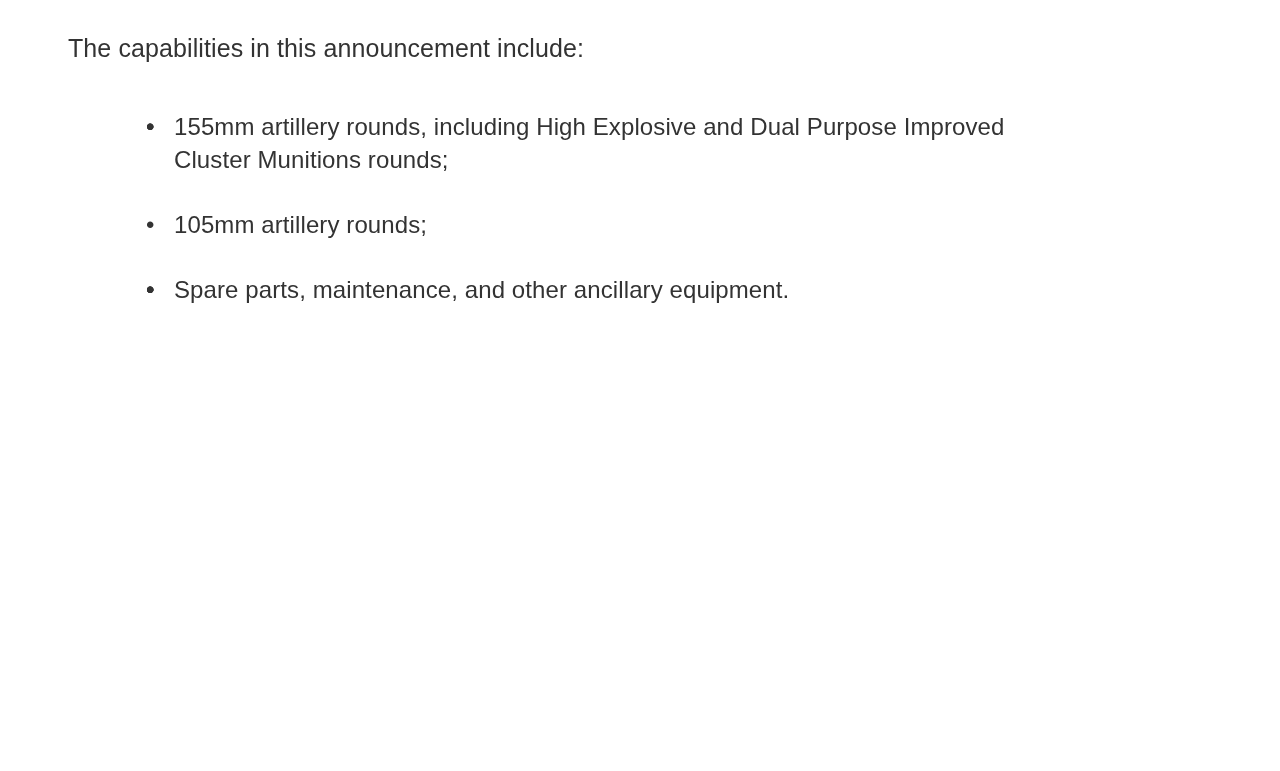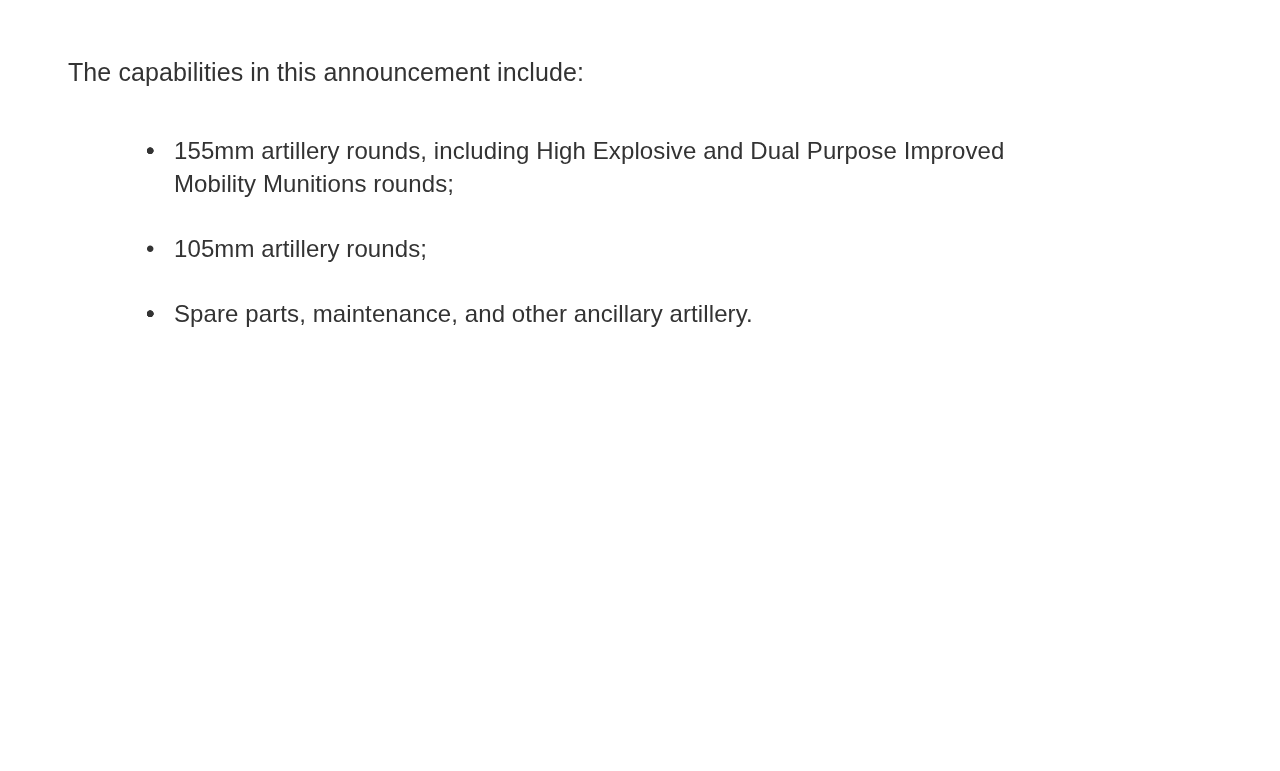--- a/index.html
+++ b/index.html
@@ -13,21 +13,21 @@
     font-family: "Liberation Sans", sans-serif;
     color: #333333;
     overflow: hidden;
   }
   .page {
     position: relative;
     width: 1099px;
     height: 771px;
     background: #ffffff;
     box-sizing: border-box;
-    padding: 56px 60px 0 68px;
+    padding: 32px 60px 0 68px;
   }
   .intro {
     font-size: 25px;
     line-height: 1.35;
     color: #333333;
     margin: 0 0 44px 0;
     letter-spacing: 0.1px;
   }
   ul.capability-list {
     list-style: none;
@@ -65,34 +65,34 @@
 
   <ul class="capability-list">
     <li>
       <span class="bullet">•</span>
     </li>
     <li>
       <span class="bullet">•</span>
     </li>
     <li>
       <span class="bullet">•</span>
-      <span>155mm artillery rounds, including High Explosive and Dual Purpose Improved Mobility Munitions rounds;</span>
+      <span>155mm artillery rounds, including High Explosive and Dual Purpose Improved Cluster Munitions rounds;</span>
     </li>
     <li>
       <span class="bullet">•</span>
       <span>105mm artillery rounds;</span>
     </li>
     <li>
       <span class="bullet">•</span>
     </li>
     <li>
       <span class="bullet">•</span>
     </li>
     <li>
       <span class="bullet">•</span>
     </li>
     <li>
       <span class="bullet">•</span>
-      <span>Spare parts, maintenance, and other ancillary artillery.</span>
+      <span>Spare parts, maintenance, and other ancillary equipment.</span>
     </li>
   </ul>
 
 </div>
 
 </body></html>

